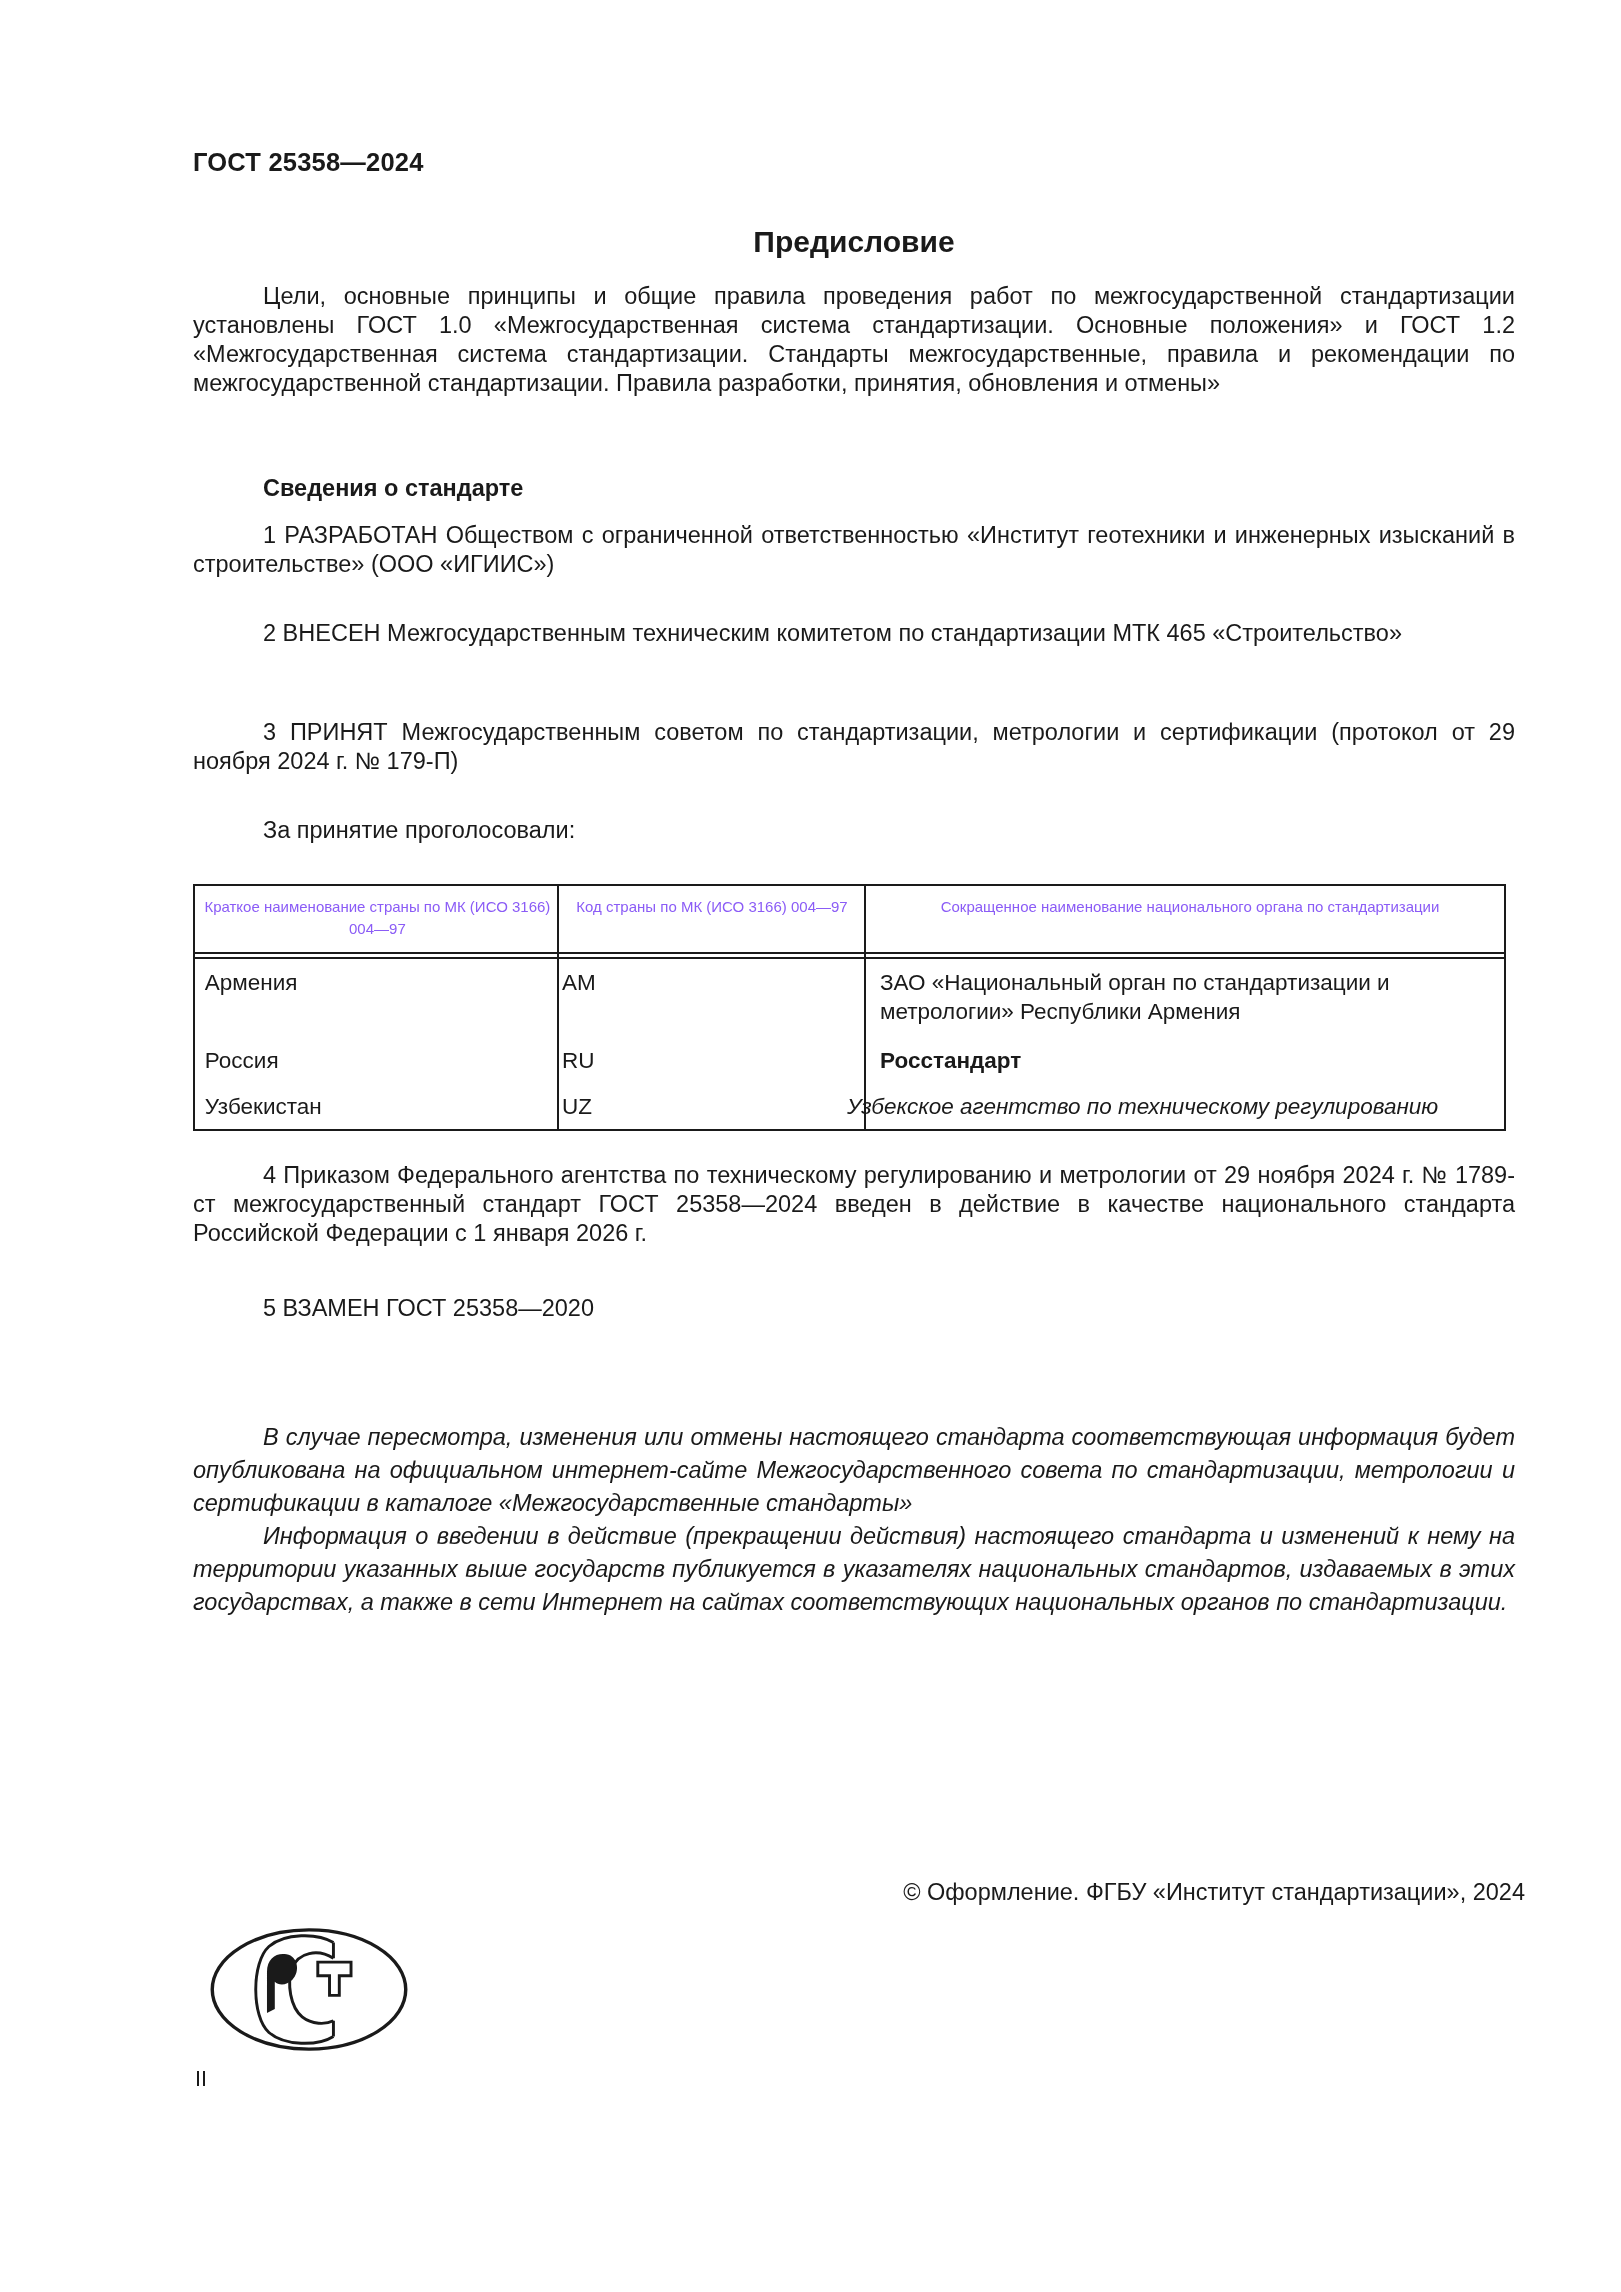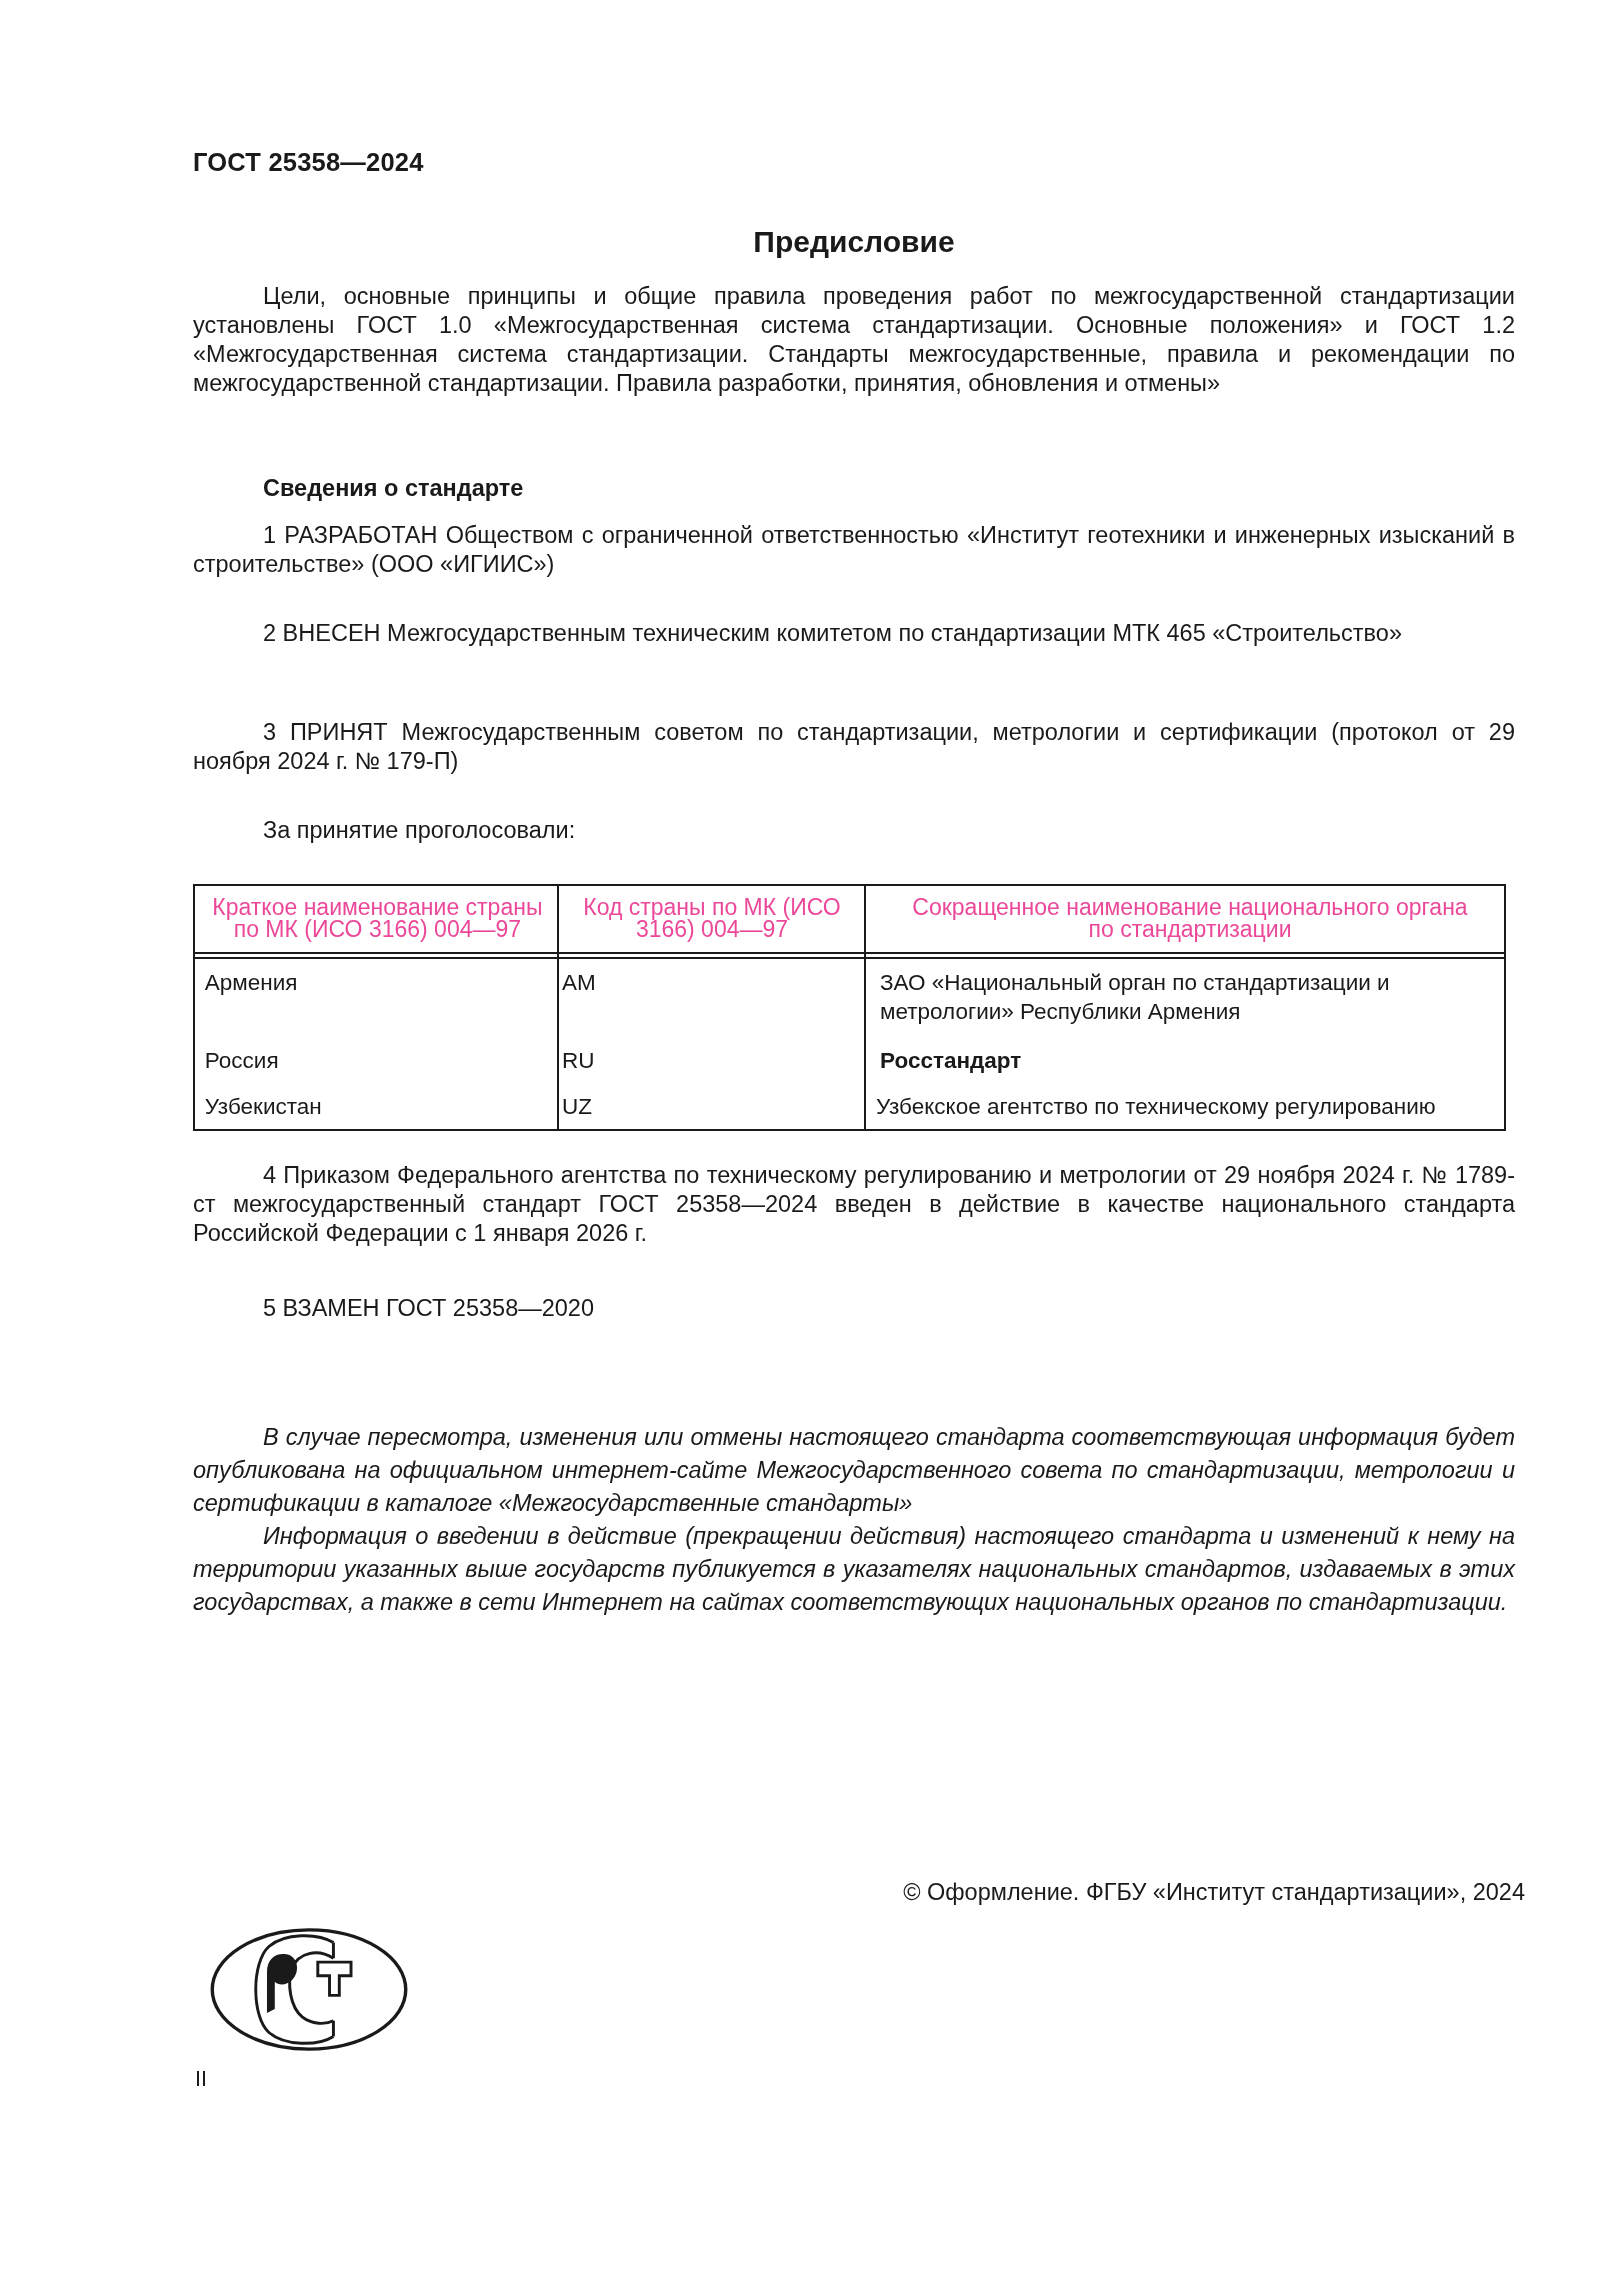--- a/index.html
+++ b/index.html
@@ -37,22 +37,22 @@
     left: 193px; top: 884px; width: 1313px; height: 247px;
     border: 2.5px solid #1a1a1a; box-sizing: border-box;
   }
   .vote-table .col-div {
     position: absolute; top: 0; bottom: 0; width: 0; border-left: 2.5px solid #1a1a1a;
   }
   .vote-table .hdr-line {
     position: absolute; left: 0; right: 0; height: 0; border-top: 2px solid #1a1a1a;
   }
   .th {
-    position: absolute; top: 9.8px; font-size: 23px; line-height: 22.5px; text-align: center;
-    color: #ec4899;
+    position: absolute; top: 9.8px; font-size: 15px; line-height: 22.5px; text-align: center;
+    color: #8b5cf6;
   }
   .td {
     position: absolute; font-size: 22.5px; line-height: 29px; color: #1a1a1a;
   }
   .td.center { }
 
   .copyright {
     right: 96px; top: 1878px; font-size: 23.5px; line-height: 29px; 
   }
   .notice {
@@ -96,21 +96,21 @@
       <div class="td" style="left:685px; top:82px; width:613px;">ЗАО «Национальный орган по стандартизации и метрологии» Республики Армения</div>
     </div>
     <div>
       <div class="td" style="left:9.8px; top:160px; width:343px;">Россия</div>
       <div class="td center" style="left:367px; top:160px; width:300px;">RU</div>
       <div class="td" style="left:685px; top:160px; width:613px;font-weight:bold;">Росстандарт</div>
     </div>
     <div>
       <div class="td" style="left:9.8px; top:206px; width:343px;">Узбекистан</div>
       <div class="td center" style="left:367px; top:206px; width:300px;">UZ</div>
-      <div class="td" style="left:681px; top:206px; width:613px;">Узбекское агентство по техническому регулированию</div>
+      <div class="td" style="left:652px; top:206px; width:613px;font-style:italic;">Узбекское агентство по техническому регулированию</div>
     </div>
   </div>
 
   <p class="abs para" style="top:1161px;">4 Приказом Федерального агентства по техническому регулированию и метрологии от 29 ноября 2024 г. № 1789-ст межгосударственный стандарт ГОСТ 25358—2024 введен в действие в качестве национального стандарта Российской Федерации с 1 января 2026 г.</p>
   <p class="abs para" style="top:1294px;">5 ВЗАМЕН ГОСТ 25358—2020</p>
 
   <div class="abs italic-block" style="top:1421px;">
     <p>В случае пересмотра, изменения или отмены настоящего стандарта соответствующая информация будет опубликована на официальном интернет-сайте Межгосударственного совета по стандартизации, метрологии и сертификации в каталоге «Межгосударственные стандарты»</p>
     <p>Информация о введении в действие (прекращении действия) настоящего стандарта и изменений к нему на территории указанных выше государств публикуется в указателях национальных стандартов, издаваемых в этих государствах, а также в сети Интернет на сайтах соответствующих национальных органов по стандартизации.</p>
   </div>

